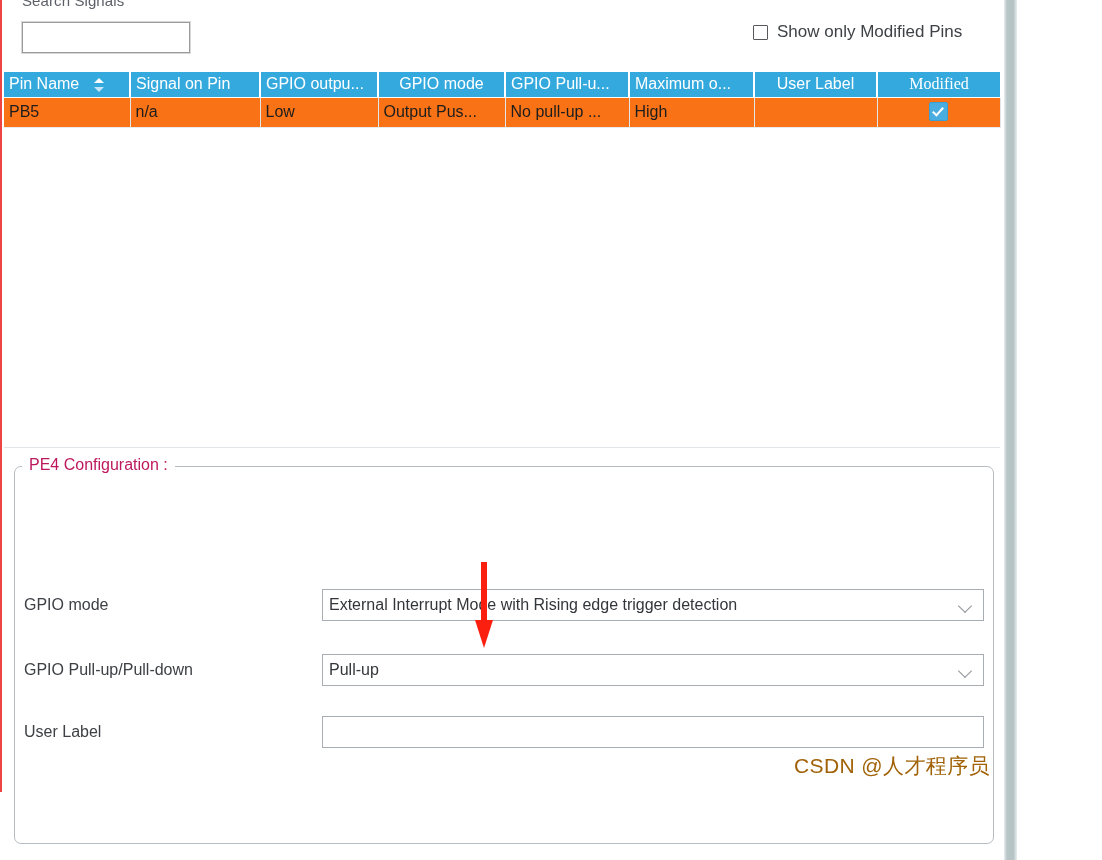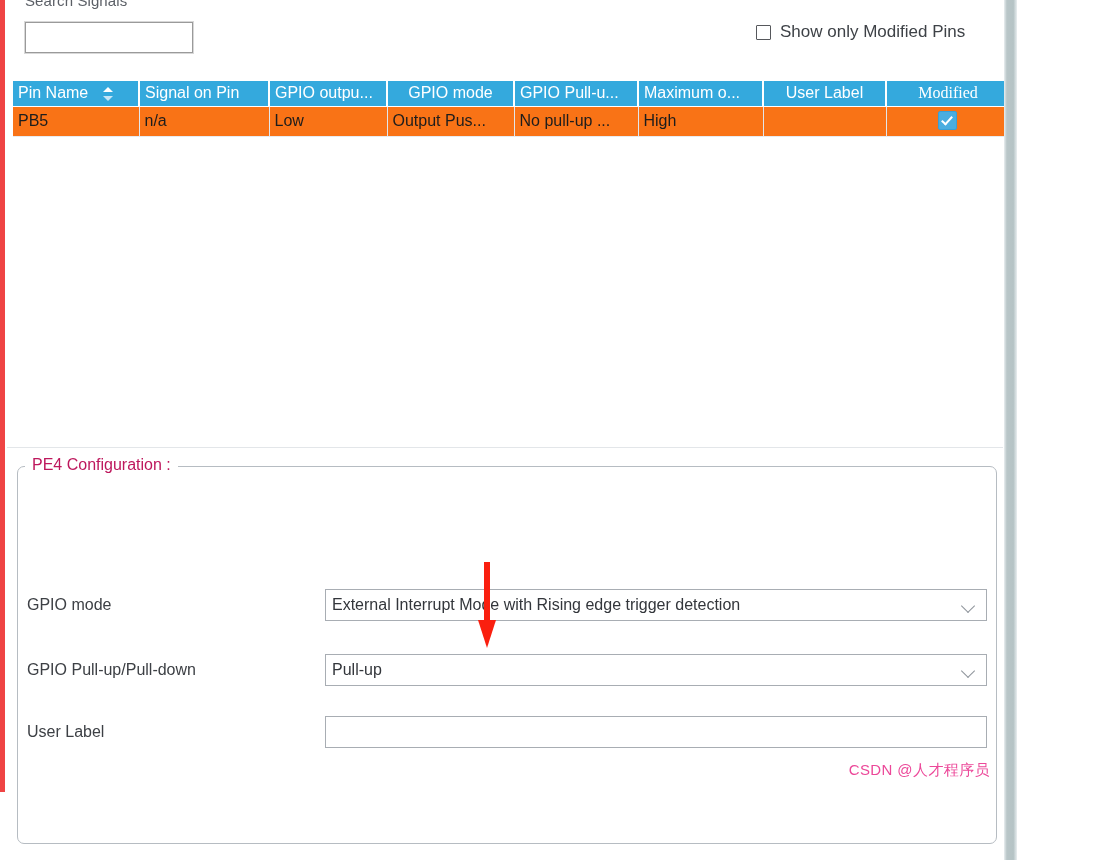--- a/index.html
+++ b/index.html
@@ -24,21 +24,21 @@
     background: #ffffff;
   }
 
   
   .panel {
     position: absolute;
     left: 0; top: 0;
     width: 1004px;
     height: 792px;
     background: #ffffff;
-    border-left: 5px solid #ef4444;
+    border-left: 2px solid #ef4444;
     box-sizing: border-box;
   }
 
   
   .right-rail {
     position: absolute;
     left: 1004px; top: 0;
     width: 13px;
     height: 860px;
     background: linear-gradient(to right,#e9eef0 0%,#b9c6c8 22%,#b5c3c5 72%,#e9eef0 100%);
@@ -98,26 +98,25 @@
     flex: 0 0 auto;
   }
   .show-modified .txt {
     font-size: 17px;
     color: #3e4247;
   }
 
   
   .table {
     position: absolute;
-    left: 8px;
+    left: 2px;
     top: 72px;
     width: 996px;
     border-collapse: collapse;
     table-layout: fixed;
-    margin-top: 9px;
   }
   .table th {
     background: #34a9dd;
     color: #ffffff;
     font-weight: normal;
     font-size: 16px;
     text-align: left;
     padding: 2px 5px 3px 5px;
     height: 25px;
     box-sizing: border-box;
@@ -292,22 +291,22 @@
     width: 20px;
     height: 86px;
     pointer-events: none;
   }
 
   
   .watermark {
     position: absolute;
     right: 14px;
     bottom: 12px;
-    font-size: 15px;
-    color: #ec4899;
+    font-size: 21px;
+    color: #a16207;
     white-space: nowrap;
     letter-spacing: .4px;
     margin-left: 24px;
   }
 </style>
 </head>
 <body>
 
 <div id="root">
 

